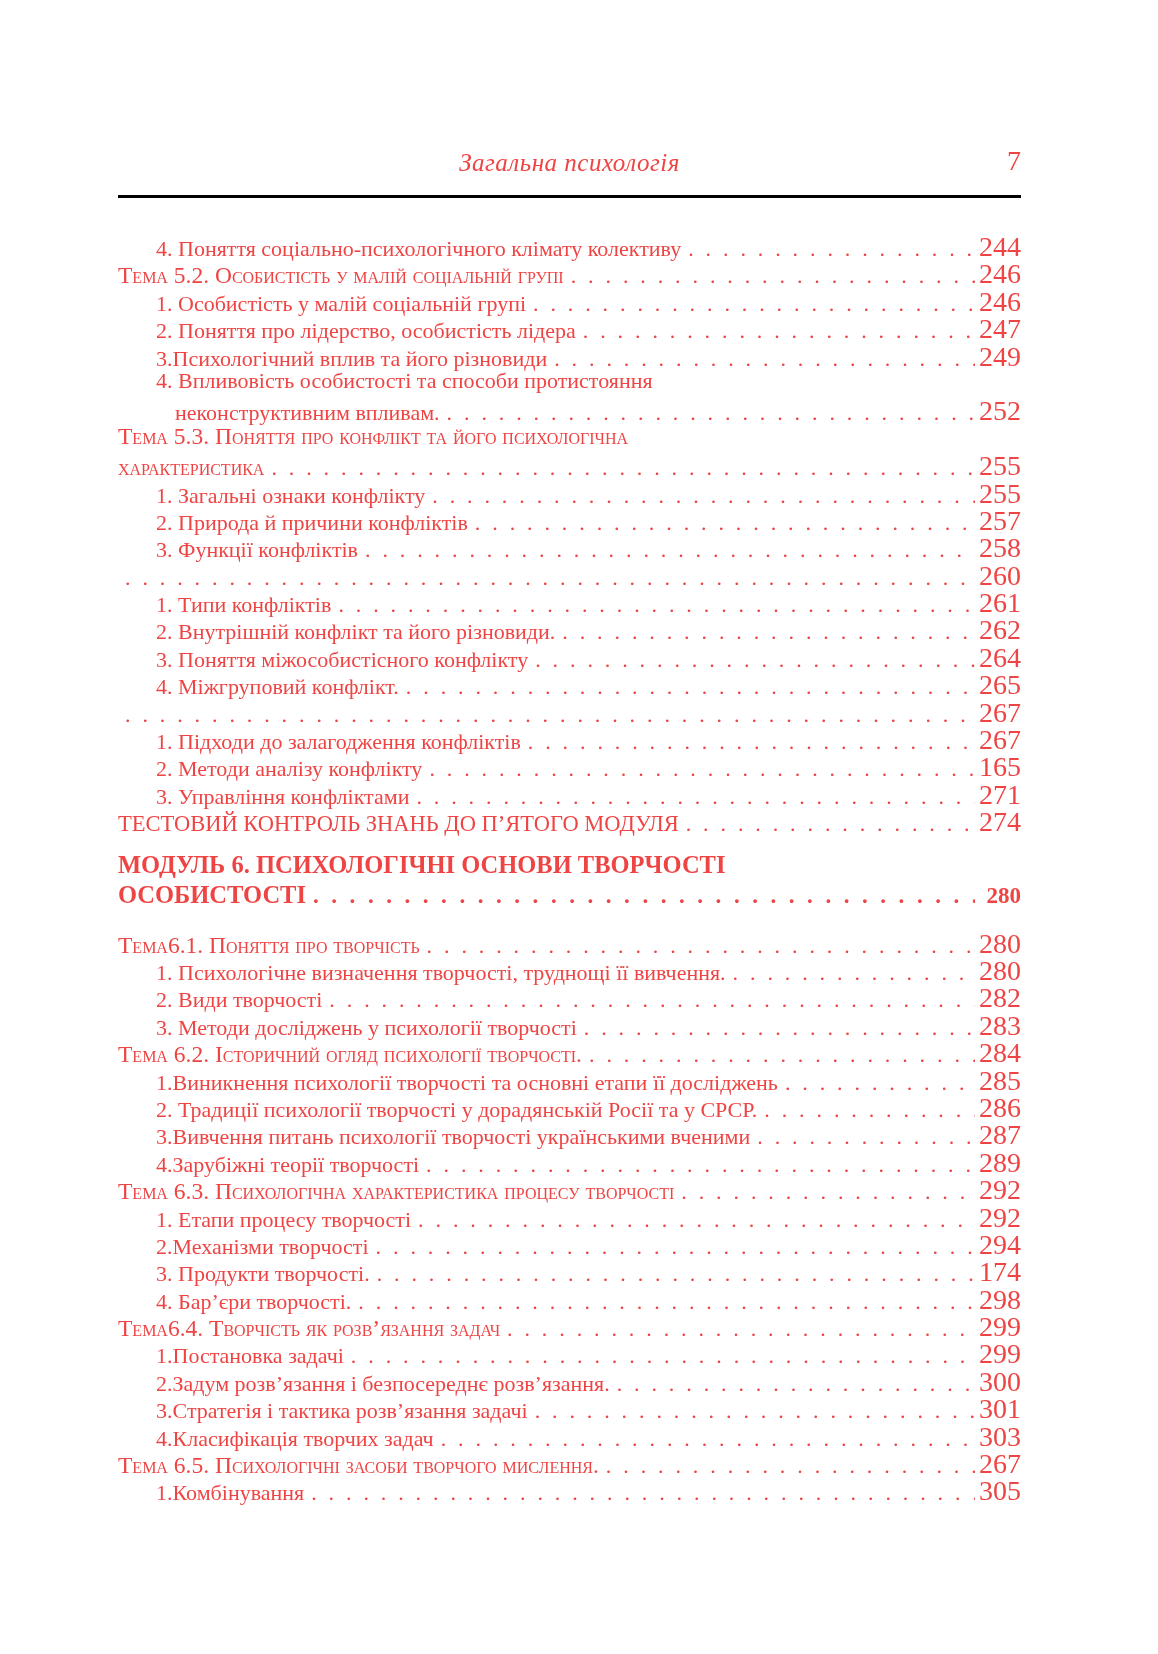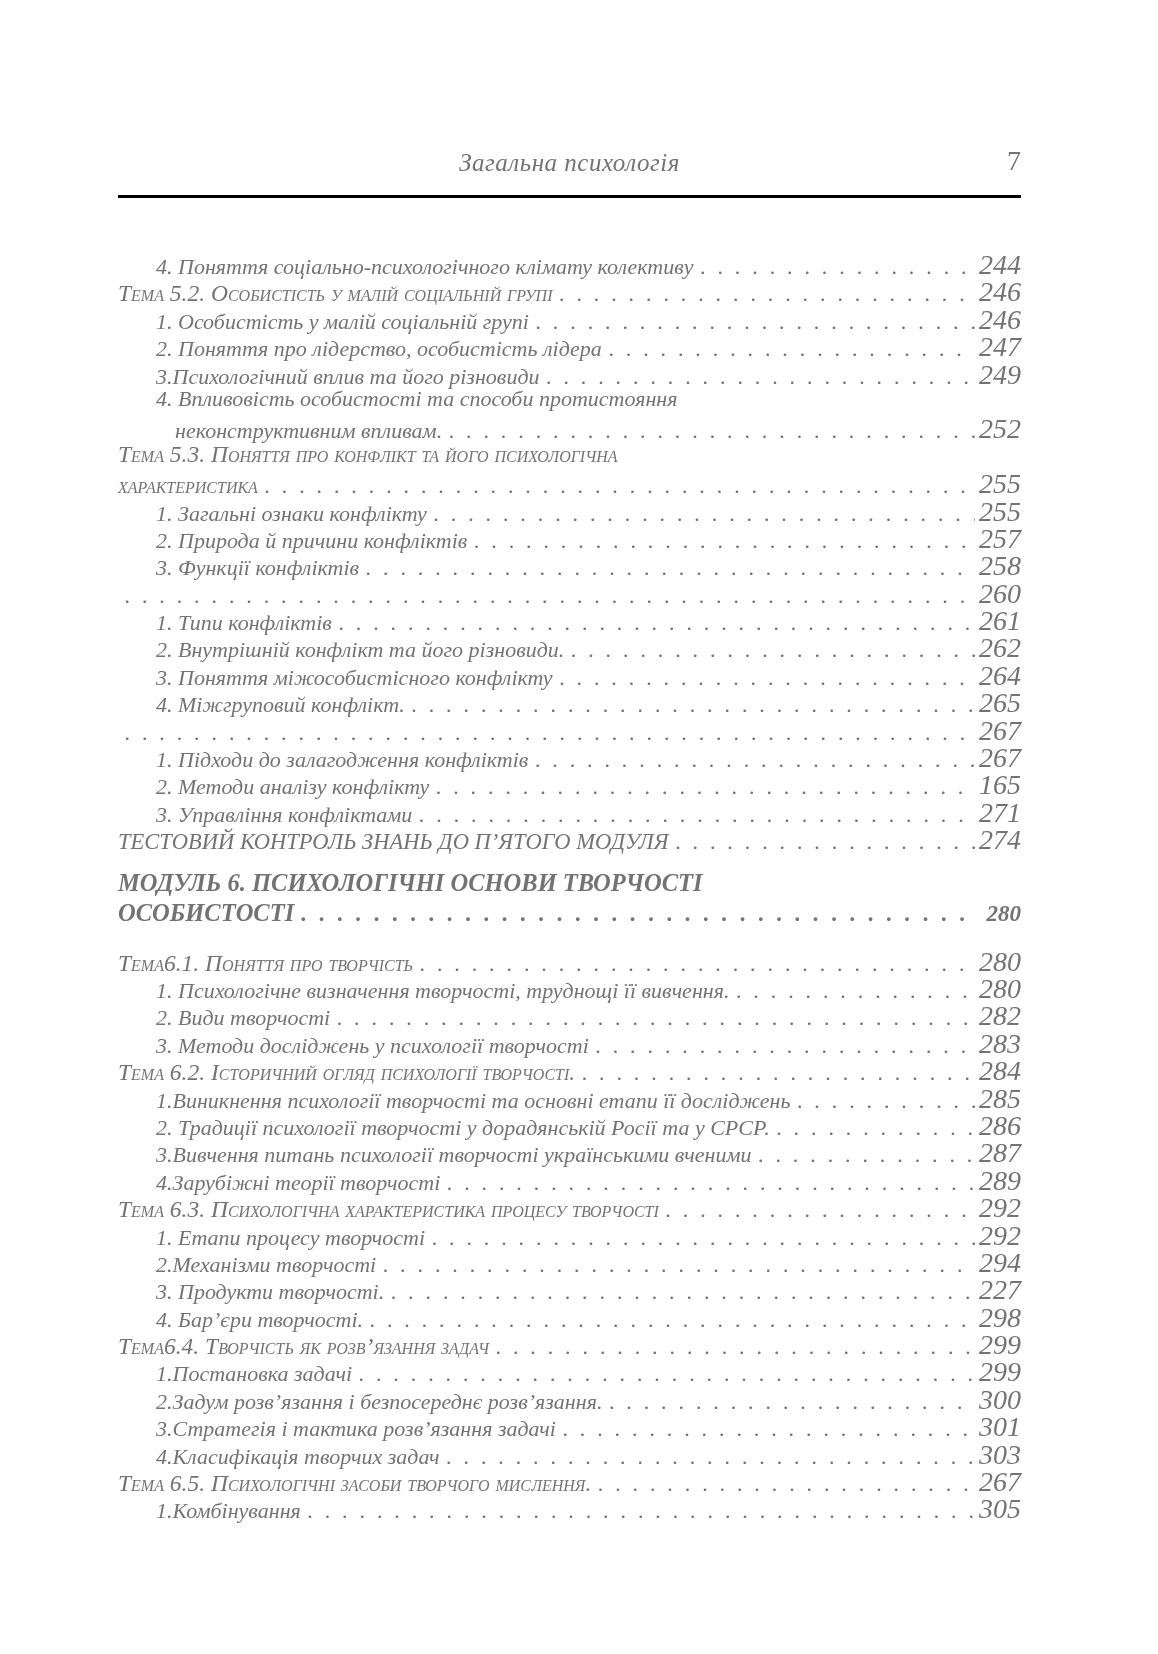--- a/index.html
+++ b/index.html
@@ -5,21 +5,21 @@
   html, body {
     margin: 0;
     padding: 0;
     background: #e8e8e8;
   }
   #page {
     position: relative;
     width: 1158px;
     height: 1654px;
     background: #ffffff;
-    color: #737373;
+    color: #ef4444;
     font-family: "Liberation Serif", "DejaVu Serif", serif;
     overflow: hidden;
     box-sizing: border-box;
   }
   #content {
     position: absolute;
     left: 118px;
     top: 148px;
     width: 903px;
   }
@@ -44,22 +44,21 @@
     font-size: 28px;
     line-height: 30px;
   }
   .rule {
     height: 3px;
     background: #000000;
     margin-top: 13px;
   }
   
   #toc {
-    margin-top: 51px;
-    font-style: italic;
+    margin-top: 33px;
   }
   .row {
     display: flex;
     align-items: baseline;
     height: 27.4px;
     font-size: 22px;
     white-space: nowrap;
   }
   .row .t {
     flex: 0 0 auto;
@@ -285,21 +284,21 @@
           <span class="pg">292</span>
         </div>
         <div class="row item">
           <span class="t">2.Механізми творчості</span>
           <span class="leader"></span>
           <span class="pg">294</span>
         </div>
         <div class="row item">
           <span class="t">3. Продукти творчості.</span>
           <span class="leader"></span>
-          <span class="pg">227</span>
+          <span class="pg">174</span>
         </div>
         <div class="row item">
           <span class="t">4. Бар’єри творчості.</span>
           <span class="leader"></span>
           <span class="pg">298</span>
         </div>
         <div class="row tema">
           <span class="t">Тема6.4. Творчість як розв’язання задач</span>
           <span class="leader"></span>
           <span class="pg">299</span>

